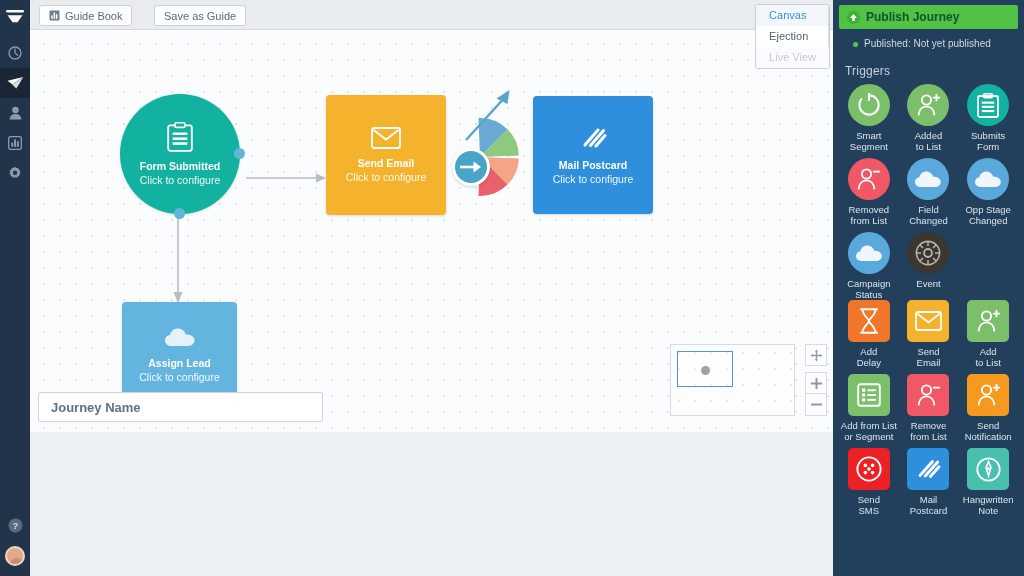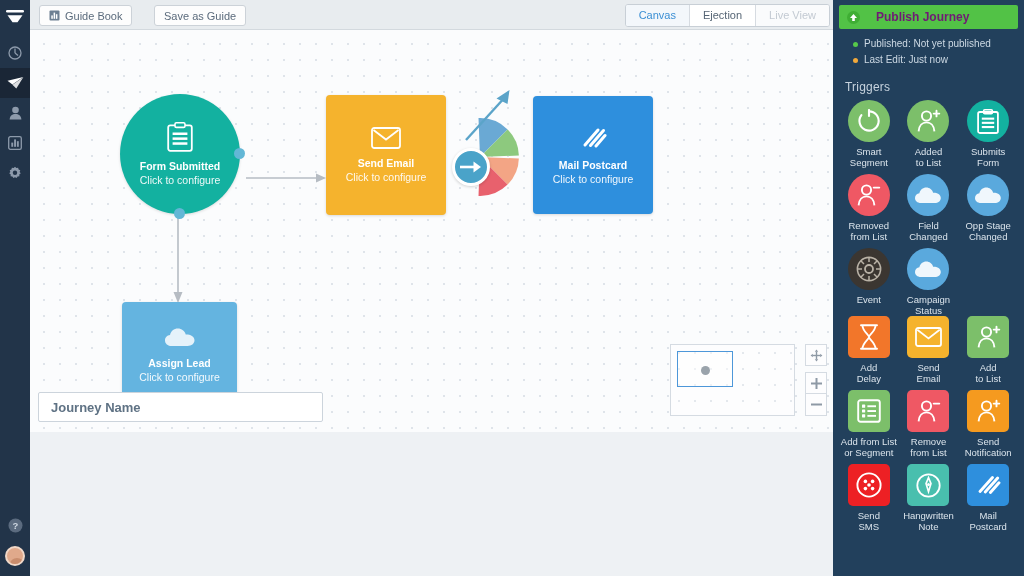--- a/index.html
+++ b/index.html
@@ -45,20 +45,21 @@
     padding: 0 9px; cursor: pointer;
   }
   #guide-book-btn { left: 9px; }
   #save-guide-btn { left: 124px; }
   .book-ico { width: 11px; height: 11px; display: block; }
 
   #view-tabs {
     position: absolute; right: 194px; top: 4px; display: flex;
     border: 1px solid #c8cfd6; border-radius: 3px; overflow: hidden;
     background: #fff;
+    flex-direction: column;
   }
   .vtab {
     font-size: 11px; padding: 0 13px; height: 21px; line-height: 21px;
     color: #566575; cursor: pointer; border-right: 1px solid #d6dbe1;
     background: #fff;
   }
   .vtab:last-child { border-right: none; }
   .vtab.active { color: #3b8fd4; background: #f3f7fb; }
   .vtab.disabled { color: #c3cad2; cursor: default; background: #fafbfc; }
 
@@ -148,22 +149,22 @@
   #map-pan { margin-bottom: 6px; }
   #map-zoom-out { border-top: none; }
 
   
   #right-panel {
     position: absolute; right: 0; top: 0; width: 191px; height: 576px;
     background: #22405c; z-index: 35; overflow: hidden;
   }
   #publish-button {
     margin: 5px 6px 0 6px; height: 24px; background: #52c246; border-radius: 2px;
-    display: flex; align-items: center; gap: 16px; padding: 0 8px;
-    color: #701a75; font-size: 12px; font-weight: bold; cursor: pointer;
+    display: flex; align-items: center; gap: 6px; padding: 0 8px;
+    color: #14532d; font-size: 12px; font-weight: bold; cursor: pointer;
   }
   #status-block { padding: 7px 10px 8px 20px; }
   .status-row { font-size: 10px; color: #cdd9e4; display: flex; align-items: center; gap: 6px; line-height: 16px; }
   .dot { width: 5px; height: 5px; border-radius: 50%; flex: 0 0 5px; }
   .dot.green { background: #57c94a; }
   .dot.amber { background: #f2a93b; }
 
   .section-title {
     font-size: 12px; color: #c7d3de; padding: 4px 0 6px 12px; letter-spacing: .2px;
   }
@@ -380,24 +381,20 @@
         <path d="M6.5 3 L10 7 H7.8 V10 H5.2 V7 H3 Z" fill="#fff"></path>
       </svg>
       <span>Publish Journey</span>
     </div>
 
     <div id="status-block">
       <div class="status-row">
         <span class="dot green"></span>
         <span>Published: Not yet published</span>
       </div>
-      <div class="status-row">
-        <span class="dot amber"></span>
-        <span>Last Edit: Just now</span>
-      </div>
     </div>
 
     <div class="section-title">Triggers</div>
     <div class="grid" id="triggers-grid">
         <div class="tile">
           <div class="tile-ico round" style="background: rgb(124, 191, 106);">
             <svg width="24" height="24" viewBox="0 0 24 24">
               <path d="M12 2.4 A9.6 9.6 0 1 1 4.4 6.2" fill="none" stroke="#fff" stroke-width="2.1" stroke-linecap="round"></path>
               <path d="M12 1 V7" stroke="#fff" stroke-width="2.1" stroke-linecap="round"></path>
             </svg>
@@ -444,48 +441,48 @@
           </div>
           <div class="tile-label">Field<br>Changed</div>
         </div>
         <div class="tile">
           <div class="tile-ico round" style="background: rgb(90, 169, 221);">
             <svg width="28" height="19" viewBox="0 0 28 19">
               <path d="M7 17 C3.2 17 1 14.7 1 12 C1 9.5 2.9 7.5 5.4 7.3 C6 4 8.9 1.6 12.3 1.6 C15.5 1.6 18.3 3.7 19.1 6.7 C22.8 6.5 26.8 8.1 26.8 11.9 C26.8 14.9 24.1 17 20.7 17 Z" fill="#f0f7fc"></path>
             </svg>
           </div>
           <div class="tile-label">Opp Stage<br>Changed</div>
+        </div>
+        <div class="tile">
+          <div class="tile-ico round" style="background: rgb(90, 169, 221);">
+            <svg width="28" height="19" viewBox="0 0 28 19">
+              <path d="M7 17 C3.2 17 1 14.7 1 12 C1 9.5 2.9 7.5 5.4 7.3 C6 4 8.9 1.6 12.3 1.6 C15.5 1.6 18.3 3.7 19.1 6.7 C22.8 6.5 26.8 8.1 26.8 11.9 C26.8 14.9 24.1 17 20.7 17 Z" fill="#f0f7fc"></path>
+            </svg>
+          </div>
+          <div class="tile-label">Campaign<br>Status</div>
         </div>
         <div class="tile">
           <div class="tile-ico round" style="background: rgb(59, 54, 49);">
             <svg width="26" height="26" viewBox="0 0 26 26">
               <circle cx="13" cy="13" r="11.6" fill="none" stroke="#b9b2a6" stroke-width="1.6"></circle>
               <circle cx="13" cy="13" r="4" fill="none" stroke="#b9b2a6" stroke-width="1.8"></circle>
               <g stroke="#b9b2a6" stroke-width="1.5" fill="none">
                 <path d="M13 1.4 V6"></path>
                 <path d="M13 20 V24.6"></path>
                 <path d="M1.4 13 H6"></path>
                 <path d="M20 13 H24.6"></path>
                 <path d="M4.8 4.8 L8 8"></path>
                 <path d="M18 18 L21.2 21.2"></path>
                 <path d="M21.2 4.8 L18 8"></path>
                 <path d="M8 18 L4.8 21.2"></path>
               </g>
             </svg>
           </div>
           <div class="tile-label">Event</div>
         </div>
-        <div class="tile">
-          <div class="tile-ico round" style="background: rgb(90, 169, 221);">
-            <svg width="28" height="19" viewBox="0 0 28 19">
-              <path d="M7 17 C3.2 17 1 14.7 1 12 C1 9.5 2.9 7.5 5.4 7.3 C6 4 8.9 1.6 12.3 1.6 C15.5 1.6 18.3 3.7 19.1 6.7 C22.8 6.5 26.8 8.1 26.8 11.9 C26.8 14.9 24.1 17 20.7 17 Z" fill="#f0f7fc"></path>
-            </svg>
-          </div>
-          <div class="tile-label">Campaign<br>Status</div>
-        </div>
       </div>
 
     <div class="grid" id="actions-grid">
         <div class="tile">
           <div class="tile-ico sq" style="background: rgb(242, 118, 42);">
             <svg width="20" height="26" viewBox="0 0 20 26">
               <path d="M2 1.2 H18 M2 24.8 H18" stroke="#fff" stroke-width="1.9" stroke-linecap="round"></path>
               <path d="M3.5 1.4 C3.5 7 10 10.6 10 13 C10 15.4 3.5 19 3.5 24.6" fill="none" stroke="#fff" stroke-width="1.8"></path>
               <path d="M16.5 1.4 C16.5 7 10 10.6 10 13 C10 15.4 16.5 19 16.5 24.6" fill="none" stroke="#fff" stroke-width="1.8"></path>
             </svg>
@@ -556,36 +553,36 @@
                 <circle cx="16.6" cy="9.4" r="1.8"></circle>
                 <circle cx="9.4" cy="16.6" r="1.8"></circle>
                 <circle cx="16.6" cy="16.6" r="1.8"></circle>
                 <circle cx="13" cy="13" r="1.8"></circle>
               </g>
             </svg>
           </div>
           <div class="tile-label">Send<br>SMS</div>
         </div>
         <div class="tile">
-          <div class="tile-ico sq" style="background: rgb(73, 191, 174);">
-            <svg width="25" height="25" viewBox="0 0 25 25">
-              <circle cx="12.5" cy="12.5" r="11.2" fill="none" stroke="#fff" stroke-width="1.8"></circle>
-              <path d="M12.5 4.6 L15 10.6 L12.5 18.8 L10 10.6 Z" fill="none" stroke="#fff" stroke-width="1.6"></path>
-              <circle cx="12.5" cy="11.4" r="1.5" fill="#fff"></circle>
-            </svg>
-          </div>
-          <div class="tile-label">Hangwritten<br>Note</div>
-        </div>
-        <div class="tile">
           <div class="tile-ico sq" style="background: rgb(46, 143, 221);">
             <svg width="26" height="24" viewBox="0 0 26 24">
               <g stroke="#fff" stroke-width="2.9" stroke-linecap="round">
                 <path d="M5 18.5 L17.5 4.5"></path>
                 <path d="M10.2 19 L22.7 5"></path>
                 <path d="M15.4 19.5 L24 9.8"></path>
               </g>
             </svg>
           </div>
           <div class="tile-label">Mail<br>Postcard</div>
         </div>
+        <div class="tile">
+          <div class="tile-ico sq" style="background: rgb(73, 191, 174);">
+            <svg width="25" height="25" viewBox="0 0 25 25">
+              <circle cx="12.5" cy="12.5" r="11.2" fill="none" stroke="#fff" stroke-width="1.8"></circle>
+              <path d="M12.5 4.6 L15 10.6 L12.5 18.8 L10 10.6 Z" fill="none" stroke="#fff" stroke-width="1.6"></path>
+              <circle cx="12.5" cy="11.4" r="1.5" fill="#fff"></circle>
+            </svg>
+          </div>
+          <div class="tile-label">Hangwritten<br>Note</div>
+        </div>
       </div>
   </div>
 </div>
 
 </body></html>

